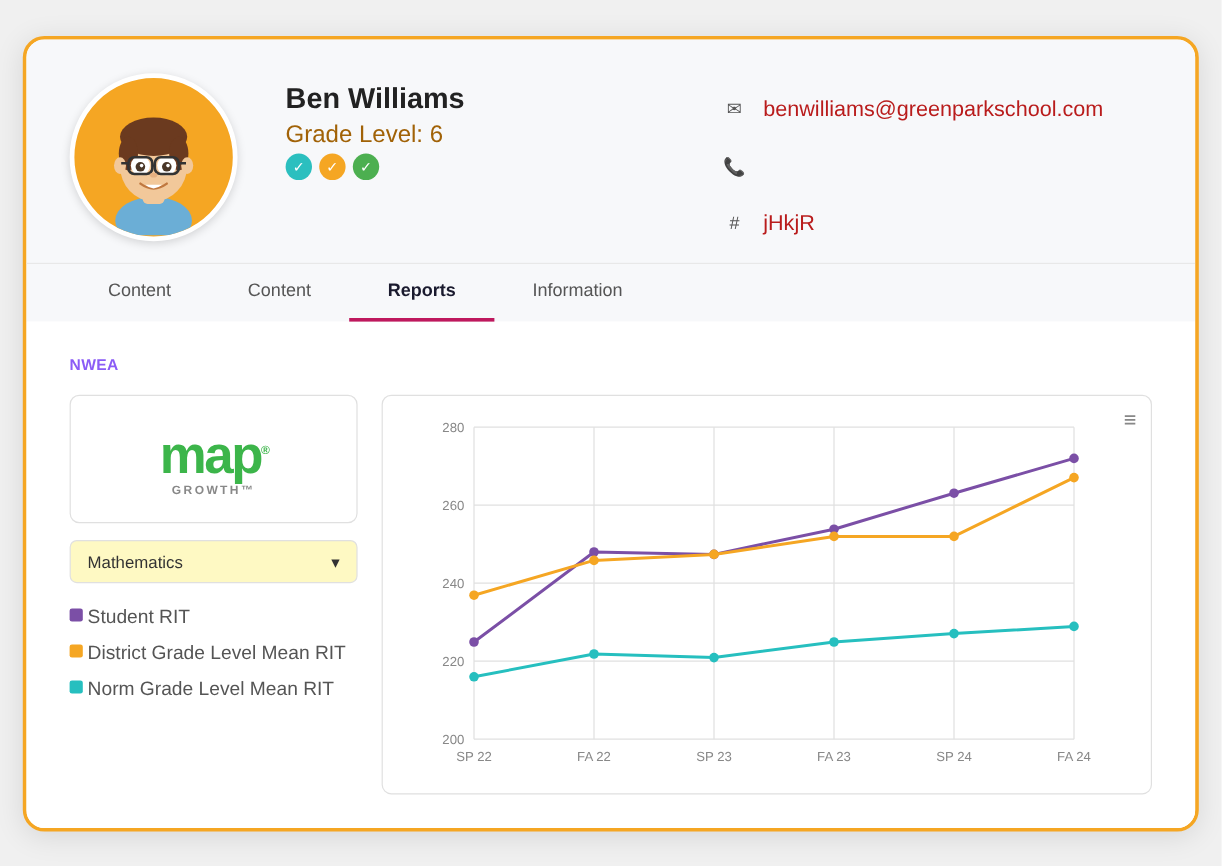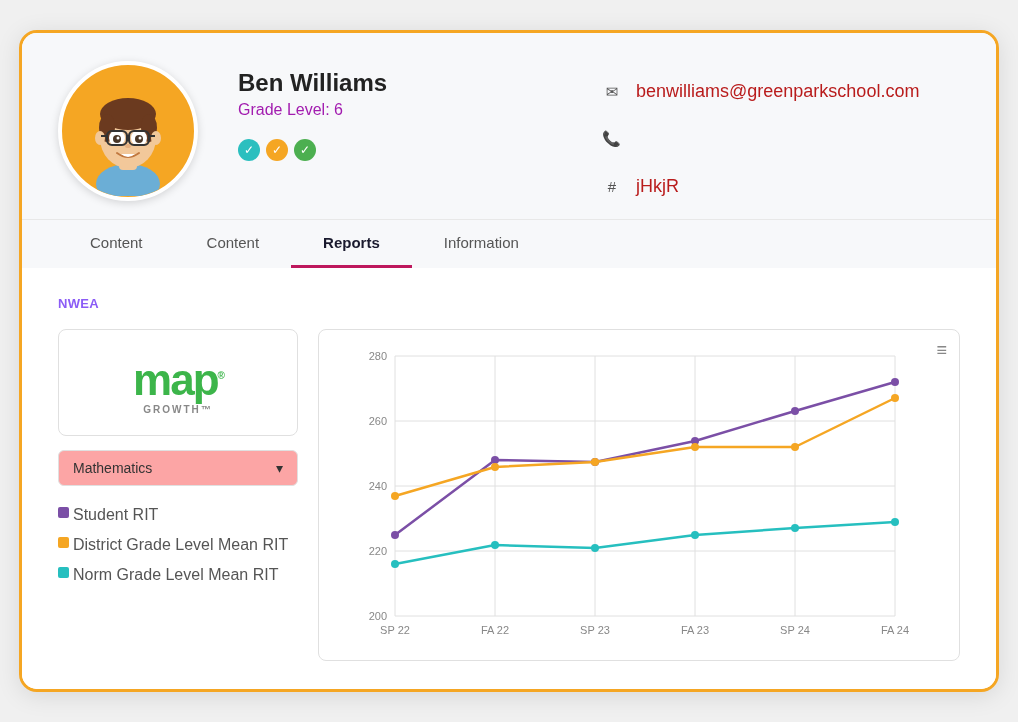--- a/index.html
+++ b/index.html
@@ -48,23 +48,23 @@
       flex: 1;
       padding-top: 8px;
     }
     .student-name {
       font-size: 24px;
       font-weight: 700;
       color: #222;
       margin-bottom: 4px;
     }
     .grade-level {
-      font-size: 16px;
-      color: #a21caf;
-      margin-bottom: 20px;
+      font-size: 20px;
+      color: #a16207;
+      margin-bottom: 4px;
     }
     .badges {
       display: flex;
       gap: 6px;
       margin-bottom: 24px;
     }
     .badge-icon {
       width: 22px;
       height: 22px;
       border-radius: 50%;
@@ -168,21 +168,21 @@
     .subject-select {
       display: flex;
       align-items: center;
       justify-content: space-between;
       border: 1px solid #e0e0e0;
       border-radius: 6px;
       padding: 9px 14px;
       font-size: 14px;
       color: #333;
       cursor: pointer;
-      background: #fca5a5;
+      background: #fef9c3;
       margin-bottom: 20px;
     }
     .legend {
       display: flex;
       gap: 12px;
       flex-wrap: wrap;
       font-size: 16px;
       color: #555;
       margin-top: 4px;
     }

